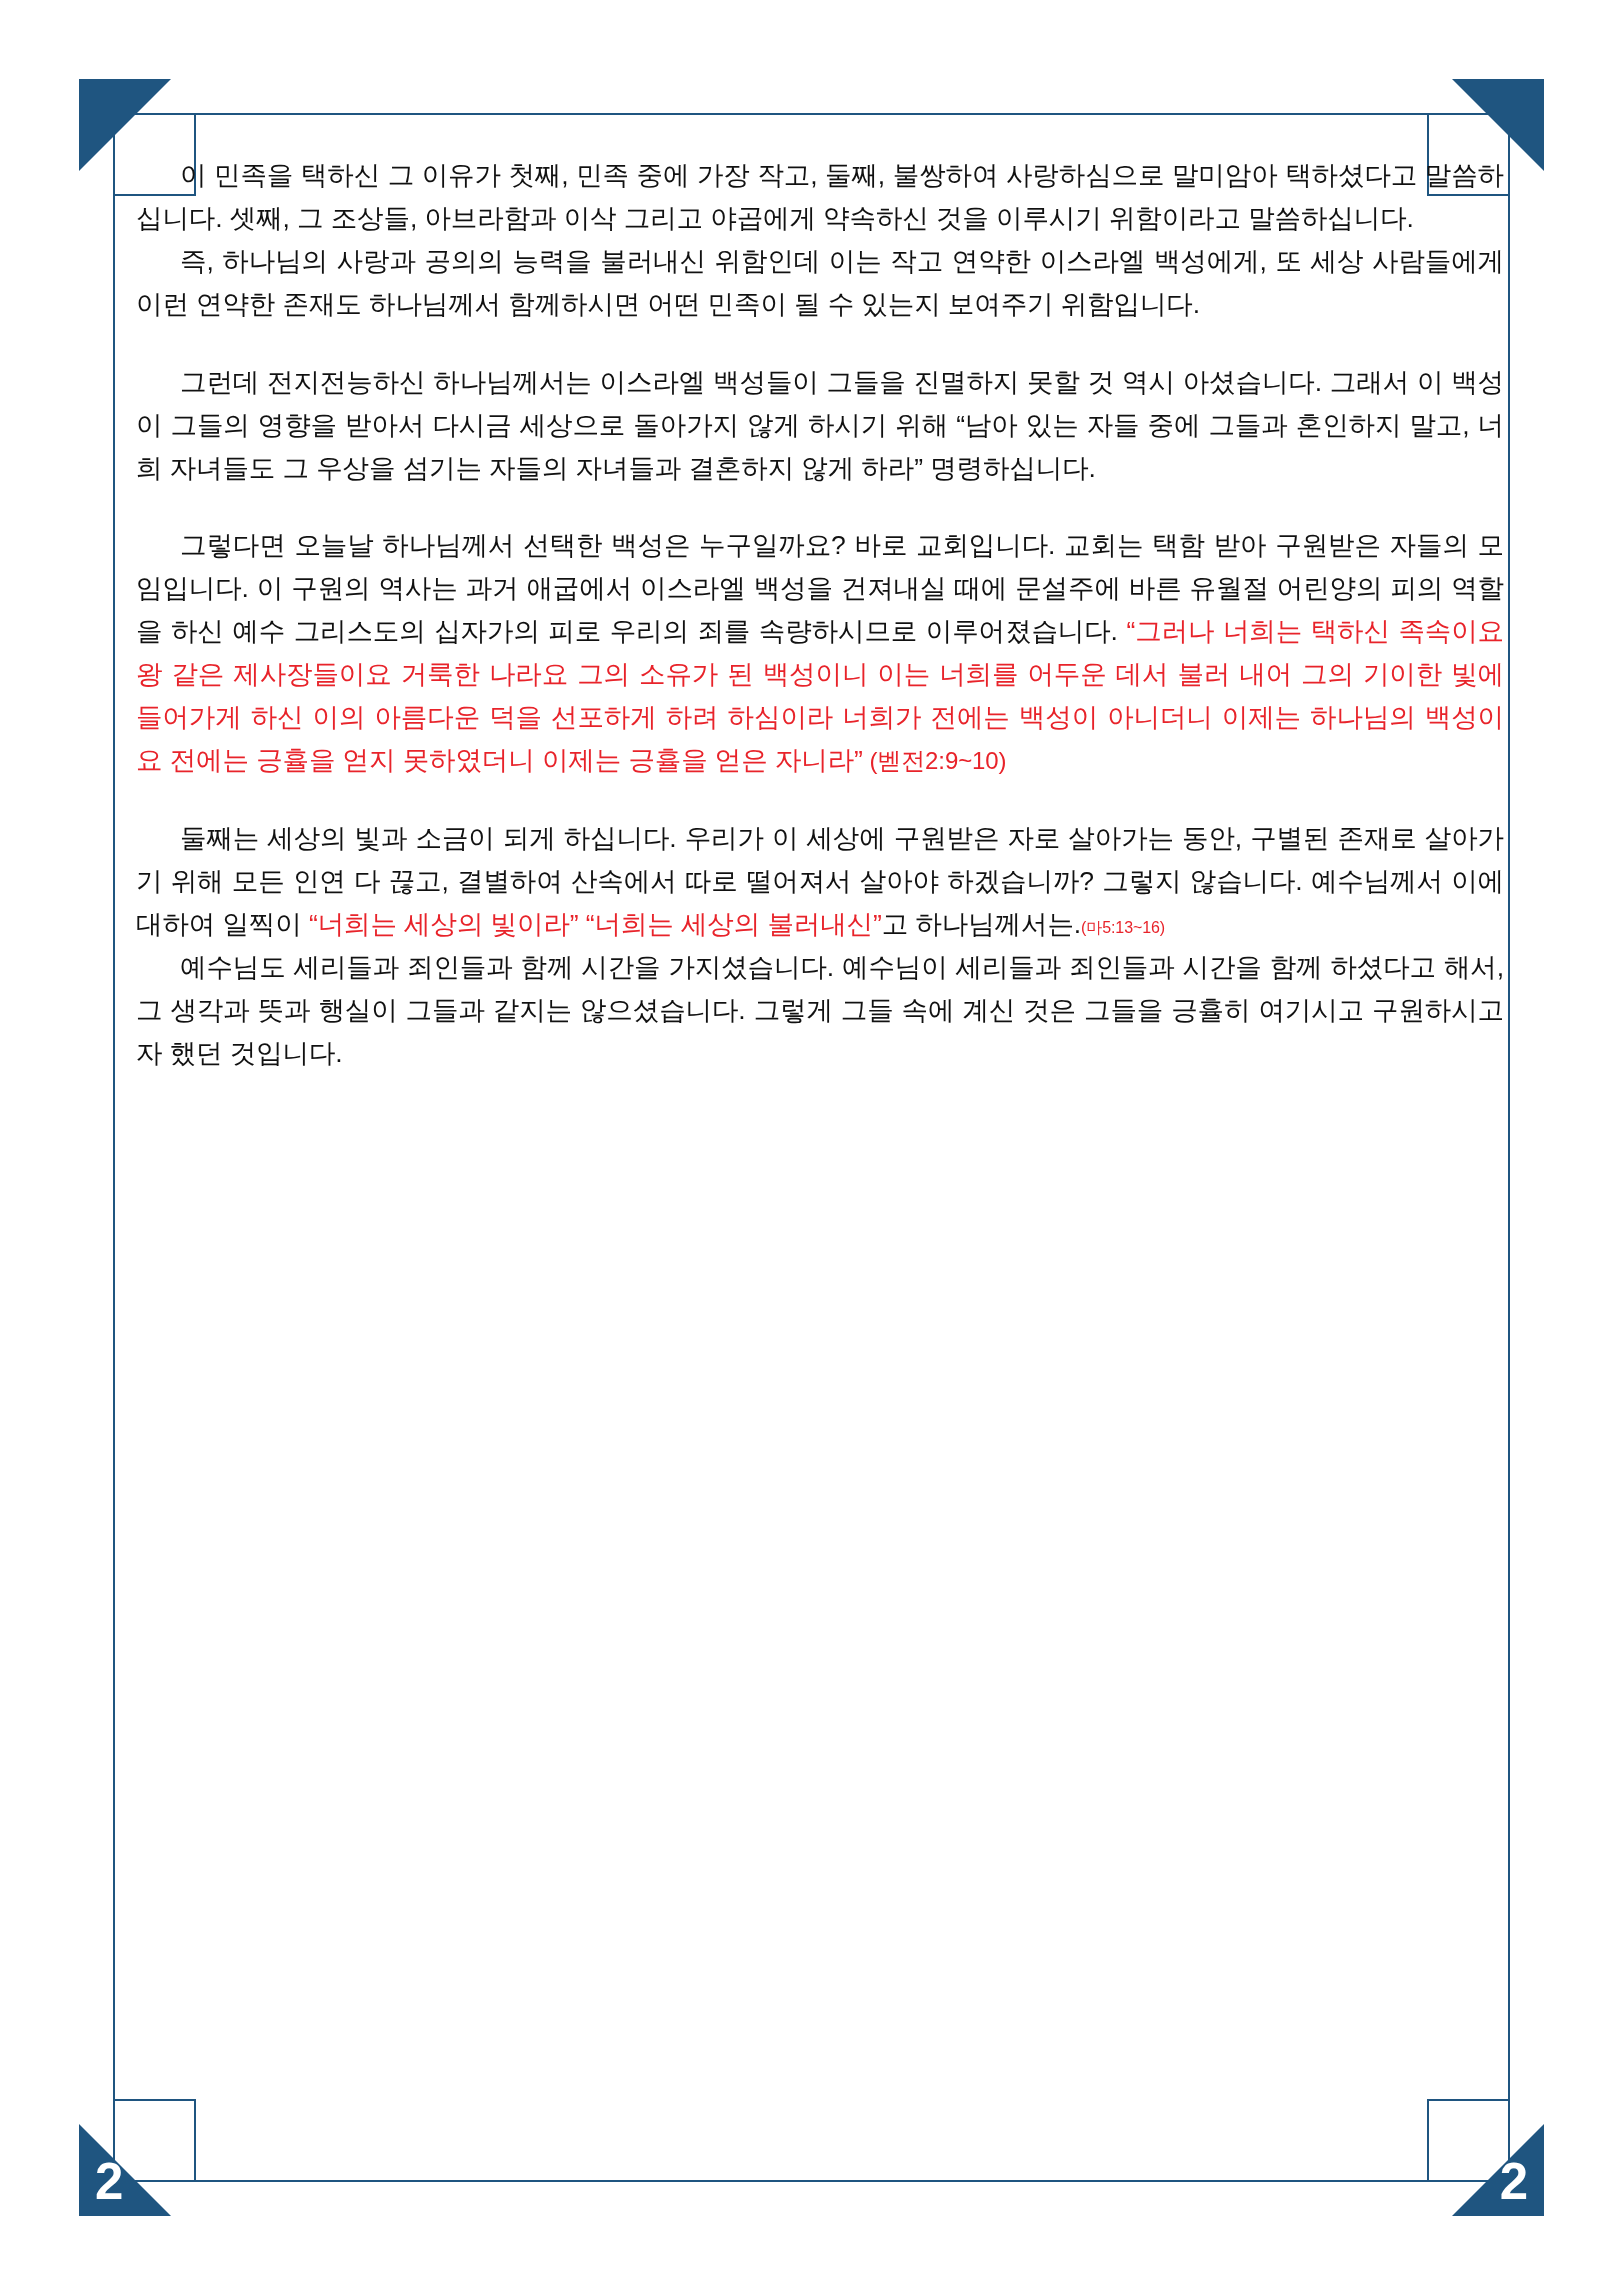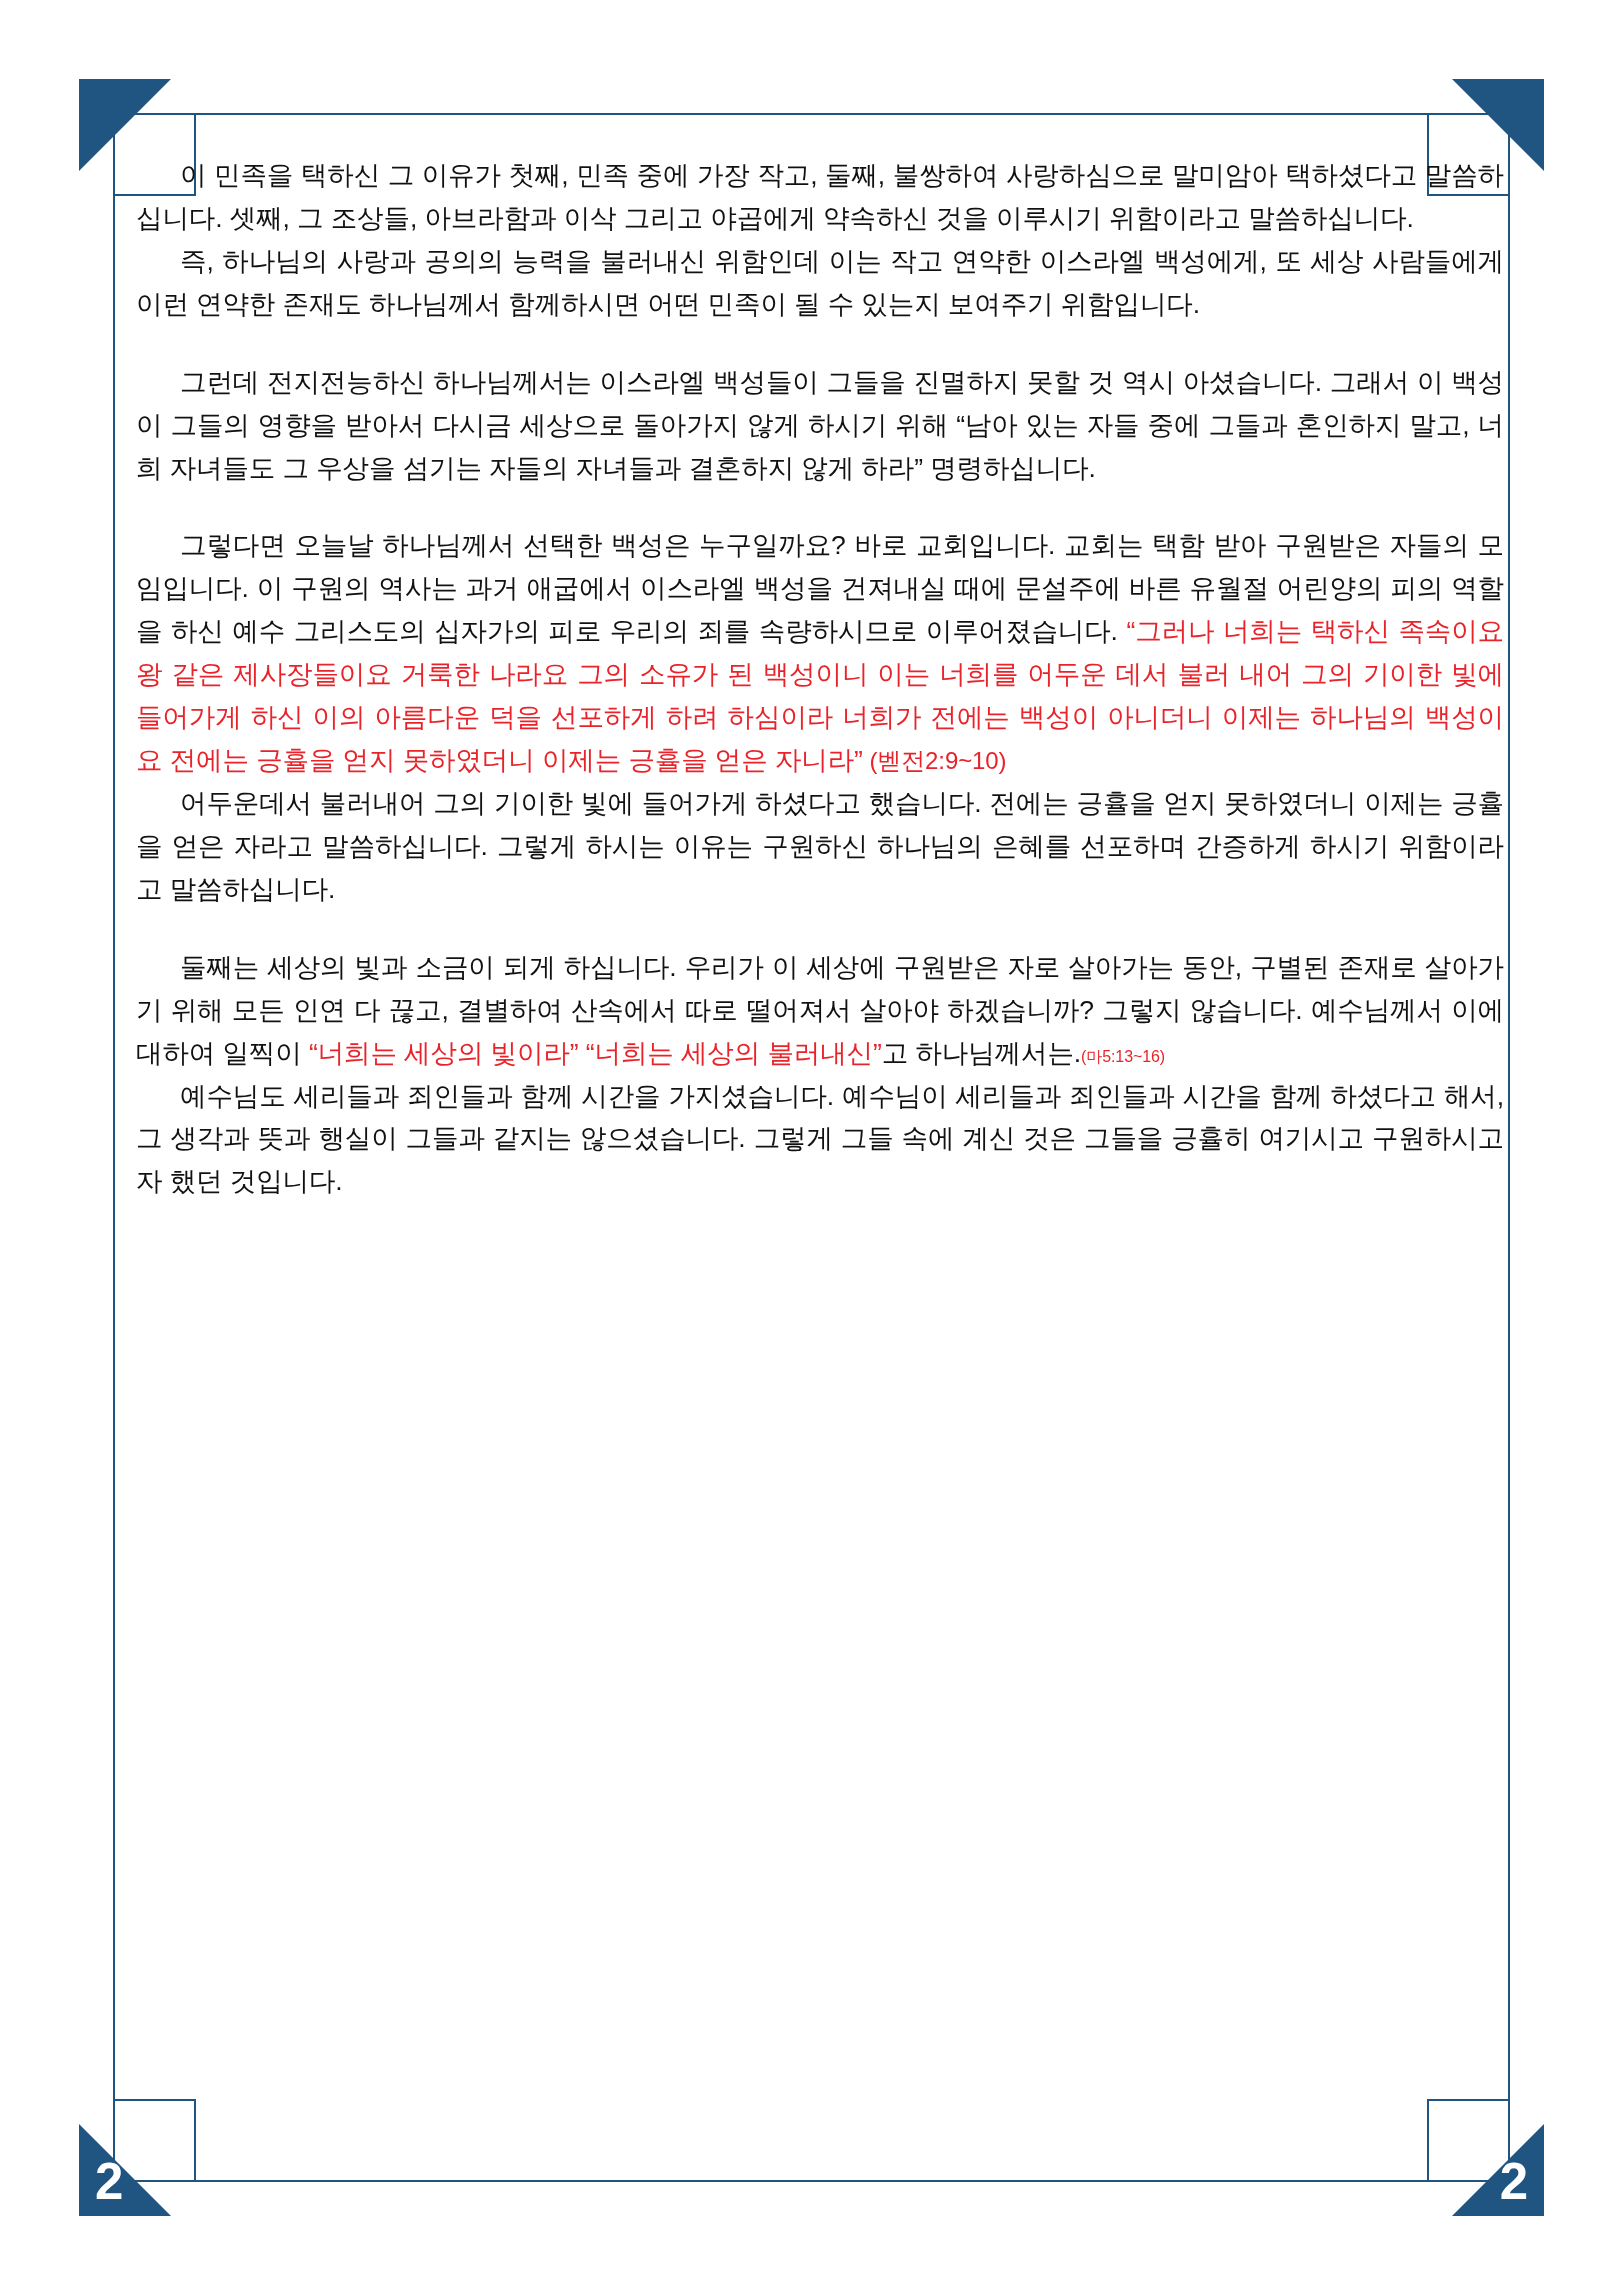--- a/index.html
+++ b/index.html
@@ -135,21 +135,20 @@
     <p><span>이 민족을 택하신 그 이유가 첫째, 민족 중에 가장 작고, 둘째, 불쌍하여  사랑하심으로 말미암아 택하셨다고 말씀하십니다. 셋째, 그 조상들, 아브라함과 이삭 그리고 야곱에게 약속하신 것을 이루시기 위함이라고 말씀하십니다.</span></p>
     <p><span>즉, 하나님의 사랑과 공의의 능력을 불러내신 위함인데 이는 작고 연약한 이스라엘 백성에게, 또 세상 사람들에게 이런 연약한 존재도 하나님께서 함께하시면 어떤 민족이 될 수 있는지 보여주기 위함입니다.</span></p>
 
     <div class="gap"></div>
 
     <p><span>그런데 전지전능하신 하나님께서는 이스라엘 백성들이 그들을 진멸하지 못할 것 역시 아셨습니다. 그래서 이 백성이 그들의 영향을 받아서 다시금 세상으로 돌아가지 않게 하시기 위해 “남아 있는 자들 중에 그들과 혼인하지 말고, 너희 자녀들도 그 우상을 섬기는 자들의 자녀들과 결혼하지 않게 하라” 명령하십니다.</span></p>
 
     <div class="gap"></div>
 
     <p><span>그렇다면 오늘날 하나님께서 선택한 백성은 누구일까요? 바로 교회입니다. 교회는 택함 받아 구원받은 자들의 모임입니다. 이 구원의 역사는 과거 애굽에서 이스라엘 백성을 건져내실 때에 문설주에 바른 유월절 어린양의 피의 역할을 하신 예수 그리스도의 십자가의 피로 우리의 죄를 속량하시므로 이루어졌습니다. </span><span class="quote-red">“그러나 너희는 택하신 족속이요 왕 같은 제사장들이요 거룩한 나라요 그의 소유가 된 백성이니 이는 너희를 어두운 데서 불러 내어 그의 기이한 빛에 들어가게 하신 이의 아름다운 덕을 선포하게 하려 하심이라 너희가 전에는 백성이 아니더니 이제는 하나님의 백성이요 전에는 긍휼을 얻지 못하였더니 이제는 긍휼을 얻은 자니라”</span><span class="ref"> (벧전2:9~10)</span></p>
-    <p><span>어두운데서 불러내어 그의 기이한 빛에 들어가게 하셨다고 했습니다. 전에는 긍휼을 얻지 못하였더니 이제는 긍휼을 얻은 자라고 말씀하십니다. 그렇게 하시는 이유는 구원하신 하나님의 은혜를 선포하며 간증하게 하시기 위함이라고 말씀하십니다.</span></p>
 
     <div class="gap"></div>
 
     <p><span>둘째는 세상의 빛과 소금이 되게 하십니다. 우리가 이 세상에 구원받은 자로 살아가는 동안, 구별된 존재로 살아가기 위해 모든 인연 다 끊고, 결별하여 산속에서 따로 떨어져서 살아야 하겠습니까? 그렇지 않습니다. 예수님께서 이에 대하여 일찍이 </span><span class="quote-red">“너희는 세상의 빛이라” “너희는 세상의 불러내신”</span><span>고 하나님께서는.</span><span class="ref-inline">(마5:13~16)</span></p>
     <p><span>예수님도 세리들과 죄인들과 함께 시간을 가지셨습니다. 예수님이 세리들과 죄인들과 시간을 함께 하셨다고 해서, 그 생각과 뜻과 행실이 그들과 같지는 않으셨습니다. 그렇게 그들 속에 계신 것은 그들을 긍휼히 여기시고 구원하시고자 했던 것입니다.</span></p>
   </div>
 
 </div>
 
 

